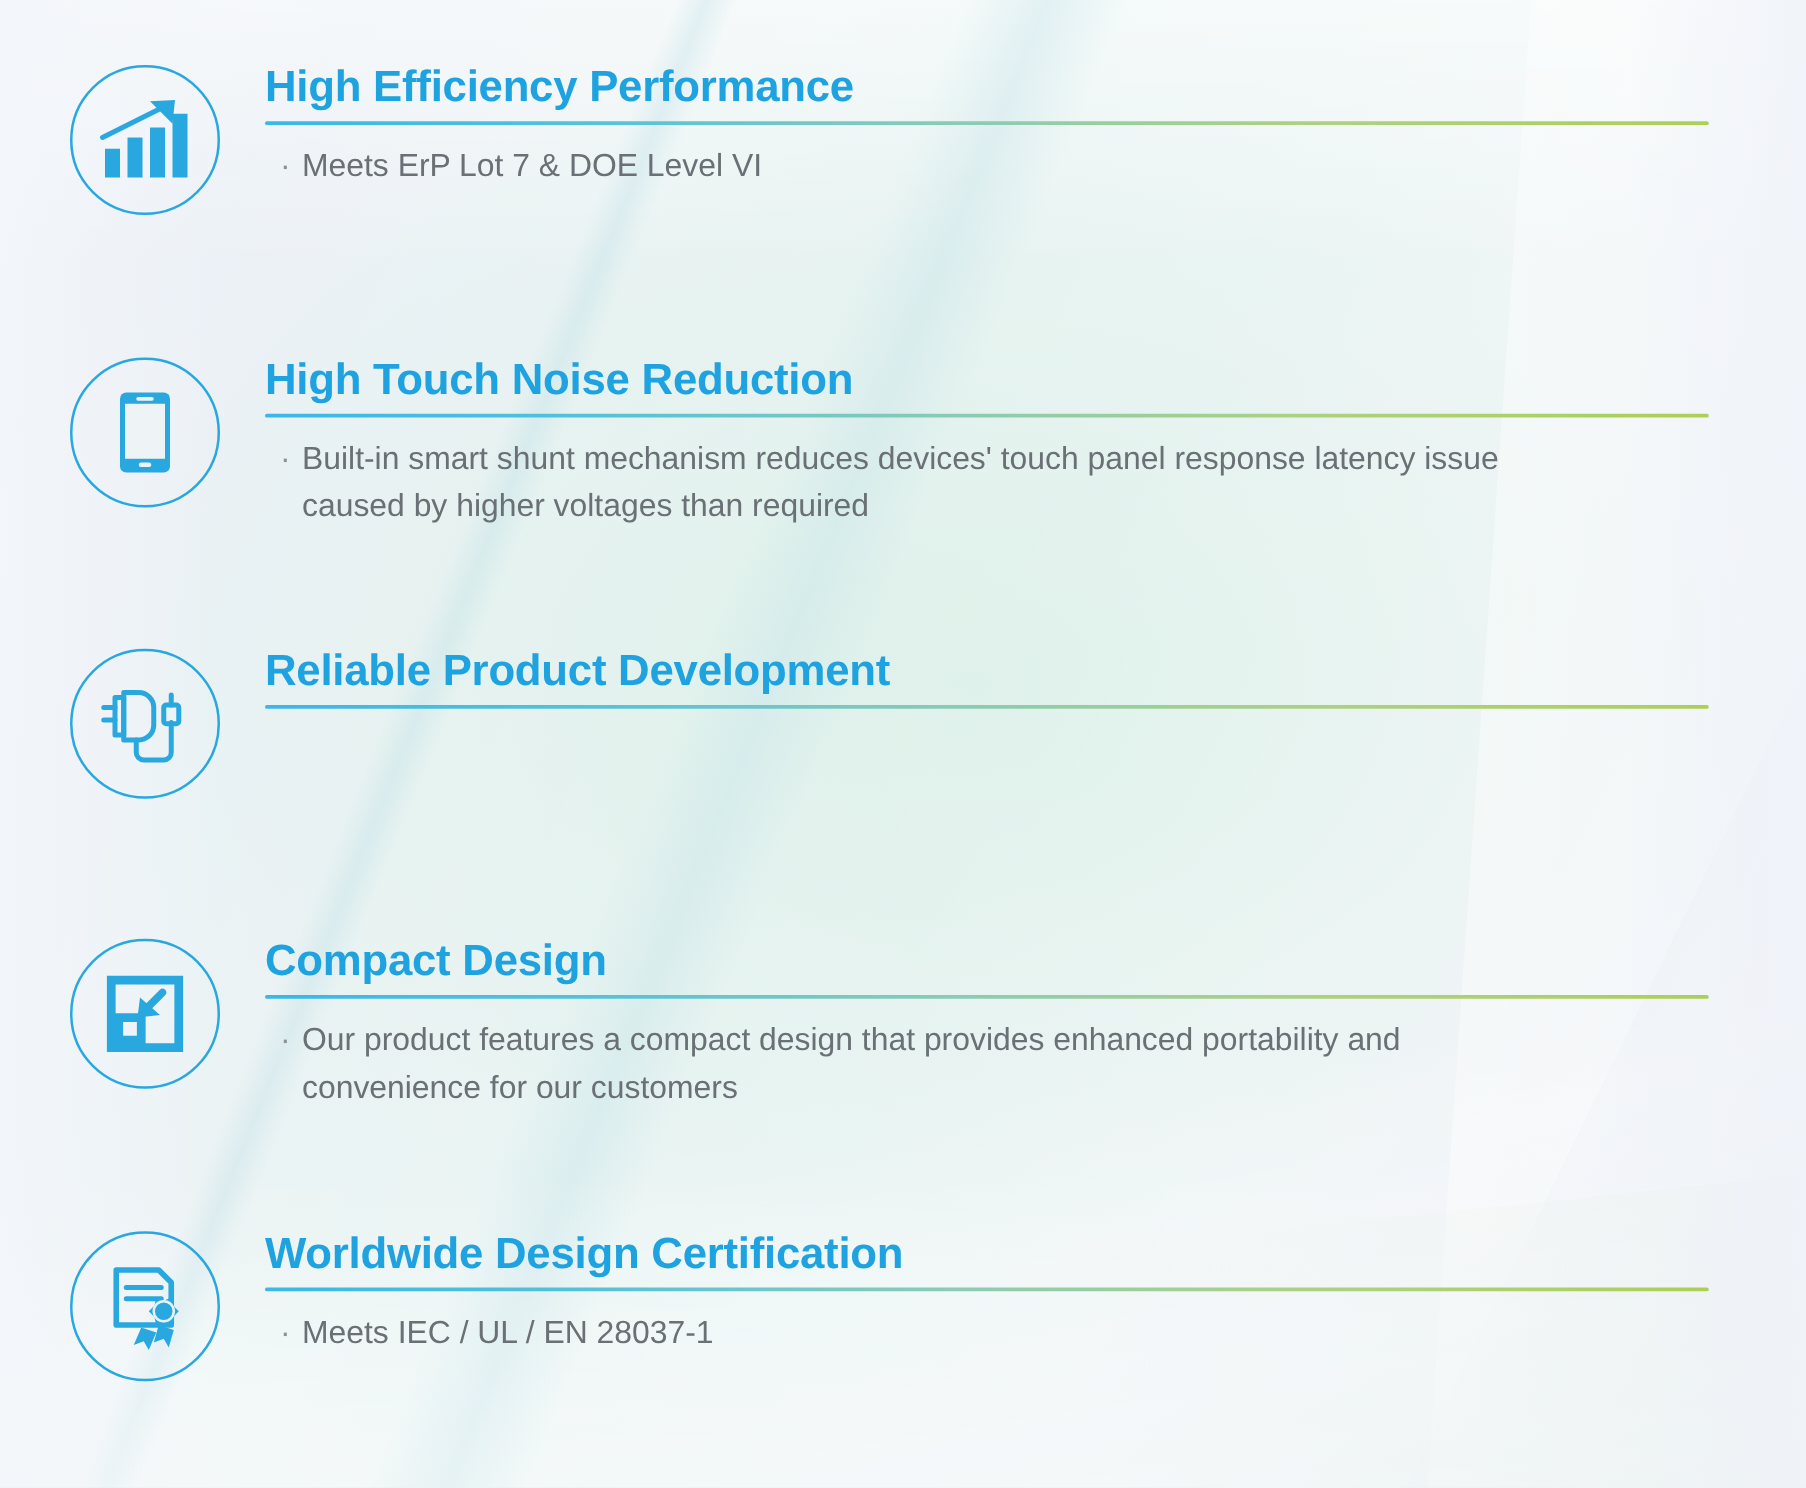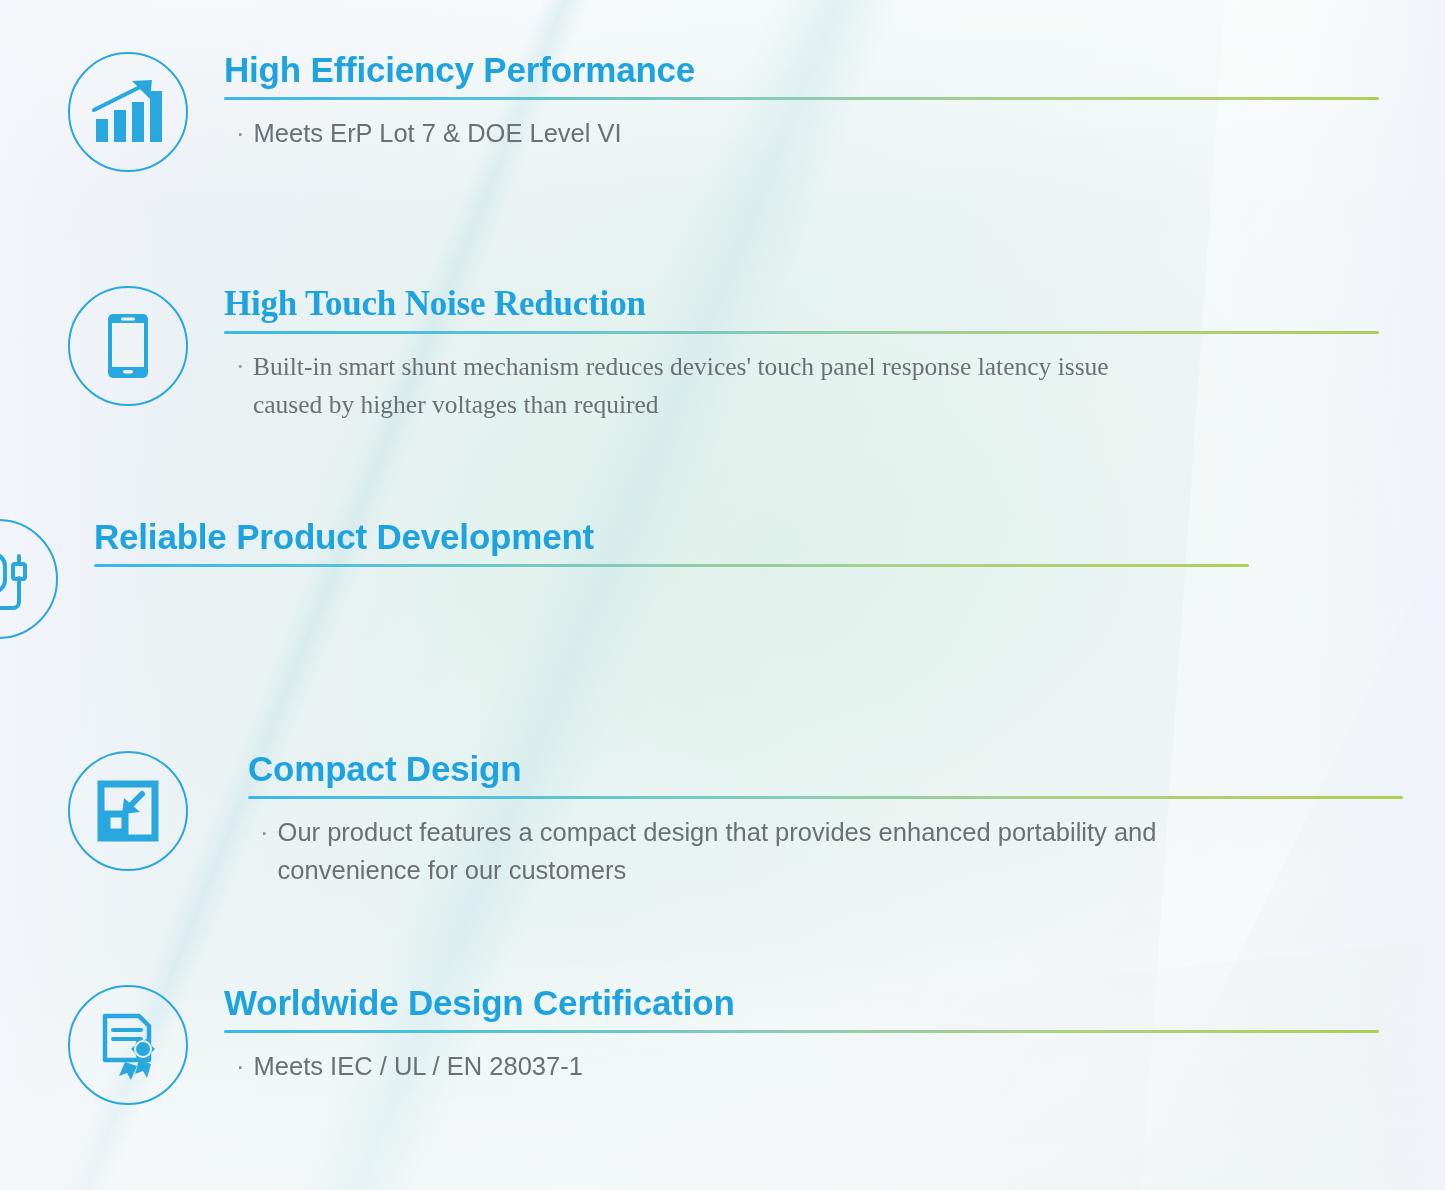--- a/index.html
+++ b/index.html
@@ -119,21 +119,21 @@
   
   #content {
     position: relative;
     z-index: 5;
     width: 1445px;
     height: 1190px;
   }
 
   .feature {
     position: absolute;
-    left: 12px;
+    left: 0;
     width: 1237px;
     display: flex;
     align-items: flex-start;
   }
 
   .icon-wrap {
     flex: 0 0 auto;
     width: 128px;
     margin-left: 52px;
     display: flex;
@@ -228,61 +228,61 @@
       </div>
       <div class="feature-body">
         <div class="feature-title">High Efficiency Performance</div>
         <div class="rule"></div>
         <div class="bullets">
           <div class="bullet"><span class="dot">·</span> <span class="txt">Meets ErP Lot 7 &amp; DOE Level VI</span></div>
         </div>
       </div>
     </div>
 
-    <div class="feature" style="top:286px;font-family:Liberation Serif, serif;">
+    <div class="feature" style="top:286px;">
       <div class="icon-wrap">
         <div class="icon-circle">
           <svg width="46" height="70" viewBox="0 0 46 70" fill="none">
             <rect x="3" y="3" width="40" height="64" rx="5" ry="5" fill="#29a8e0"></rect>
             <rect x="7" y="12" width="32" height="44" fill="#eef3f6"></rect>
             <rect x="16" y="6.5" width="14" height="3" rx="1.5" fill="#eef3f6"></rect>
             <rect x="18" y="59" width="10" height="3.5" rx="1.75" fill="#eef3f6"></rect>
           </svg>
         </div>
       </div>
       <div class="feature-body">
         <div class="feature-title">High Touch Noise Reduction</div>
         <div class="rule"></div>
         <div class="bullets">
           <div class="bullet wrap"><span class="dot">·</span> <span class="txt">Built-in smart shunt mechanism reduces devices' touch panel response latency issue
 caused by higher voltages than required</span></div>
         </div>
       </div>
     </div>
 
-    <div class="feature" style="top:519px;justify-content:flex-end;">
+    <div class="feature" style="top:519px;">
       <div class="icon-wrap">
         <div class="icon-circle">
           <svg width="74" height="70" viewBox="0 0 74 70" fill="none" stroke="#29a8e0" stroke-width="4" stroke-linecap="round" stroke-linejoin="round">
             <path d="M20 10 H32 a12 12 0 0 1 12 12 v14 a12 12 0 0 1 -12 12 H20 Z"></path>
             <path d="M13 14 H20 V44 H13 Z"></path>
             <path d="M4 22 H13 M4 32 H13"></path>
             <path d="M30 48 V58 a6 6 0 0 0 6 6 H52 a6 6 0 0 0 6 -6 V34"></path>
             <rect x="52" y="20" width="12" height="15" rx="2"></rect>
             <path d="M58 12 V20"></path>
           </svg>
         </div>
       </div>
       <div class="feature-body">
         <div class="feature-title">Reliable Product Development</div>
         <div class="rule"></div>
       </div>
     </div>
 
-    <div class="feature" style="top:751px;gap:24px;">
+    <div class="feature" style="top:751px;">
       <div class="icon-wrap">
         <div class="icon-circle">
           <svg width="66" height="66" viewBox="0 0 66 66" fill="none">
             <path d="M6 6 H60 V60 H6 Z" stroke="#29a8e0" stroke-width="7" fill="none"></path>
             <path d="M12 36 H30 V54 H12 Z" stroke="#29a8e0" stroke-width="7" fill="none"></path>
             <path d="M47 16 L31 32" stroke="#29a8e0" stroke-width="6" stroke-linecap="round"></path>
             <path d="M27 36 L29 20 L45 34 Z" fill="#29a8e0"></path>
           </svg>
         </div>
       </div>

